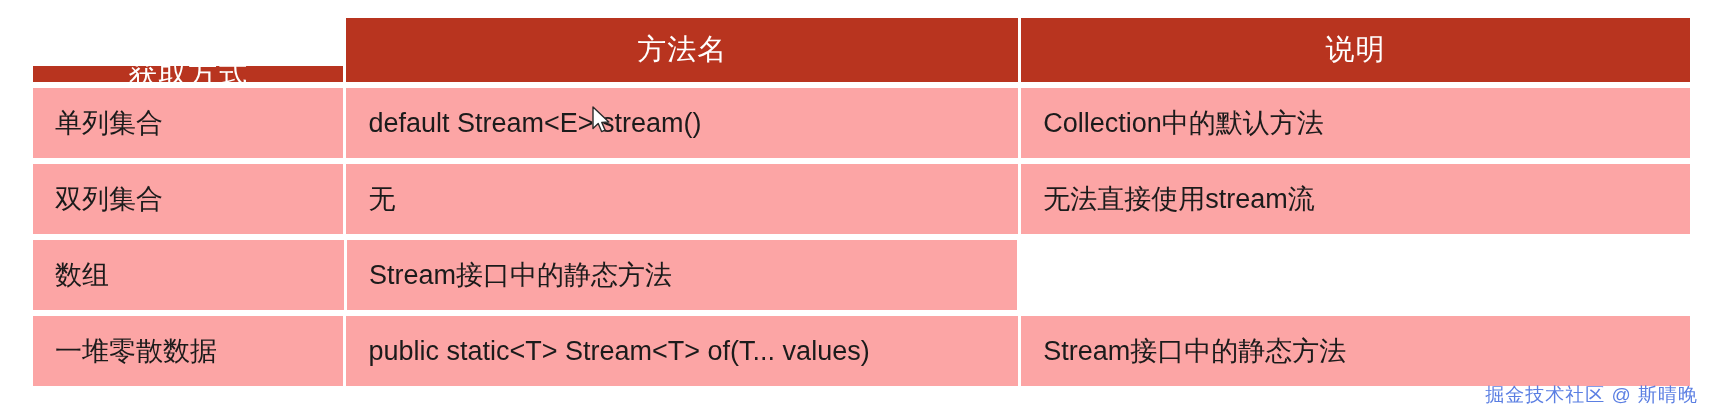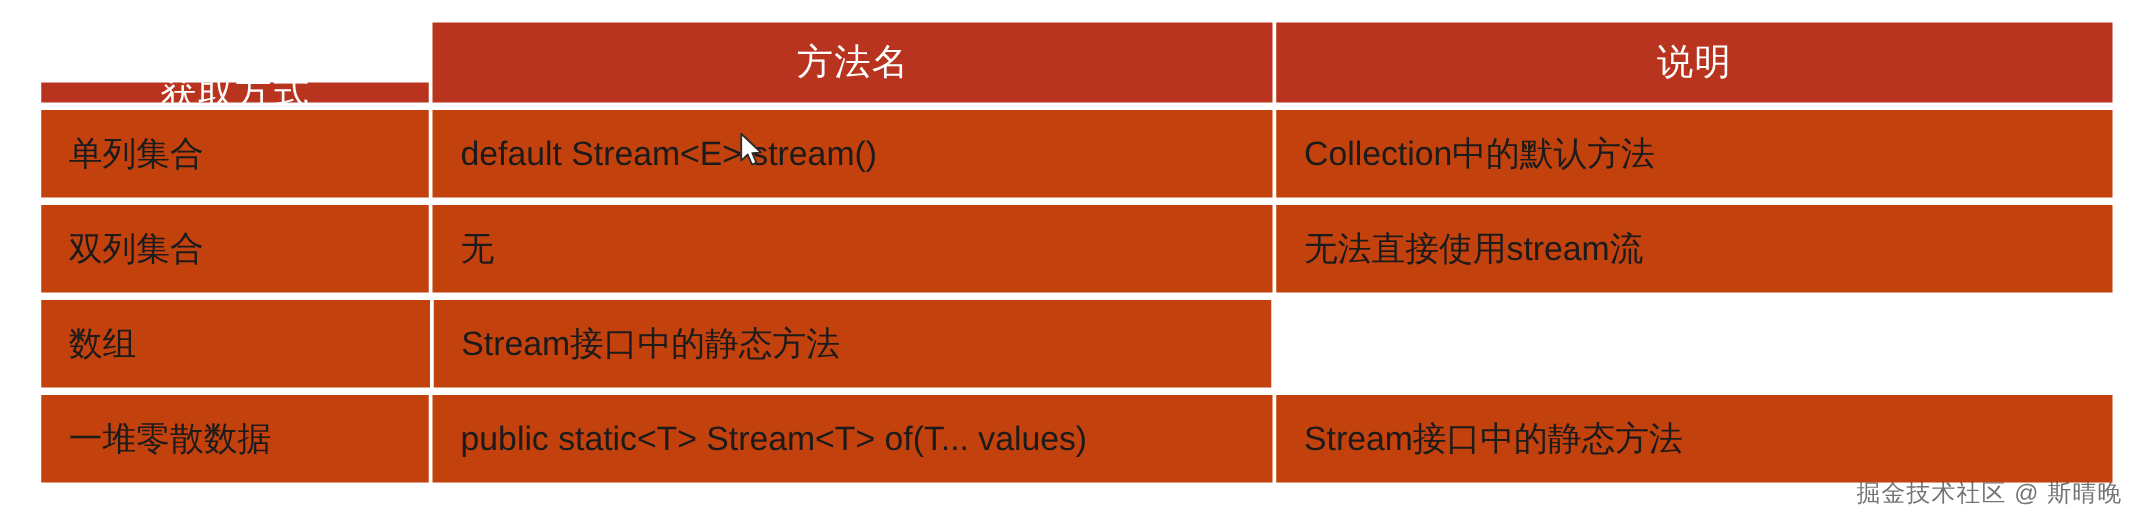--- a/index.html
+++ b/index.html
@@ -51,21 +51,21 @@
   .th.c3 { width: 670px; }
 
   
   .trow {
     display: flex;
     height: 70px;
     column-gap: 3px;
     margin-top: 6px;
   }
   .td {
-    background: #c2410c;
+    background: #fca5a5;
     color: #1b1b1b;
     display: flex;
     align-items: center;
     font-size: 27px;
     font-weight: 400;
     box-sizing: border-box;
     padding-left: 22px;
     white-space: nowrap;
     overflow: hidden;
   }
@@ -84,21 +84,21 @@
     height: 29px;
     pointer-events: none;
   }
 
   
   #watermark {
     position: absolute;
     right: 18px;
     bottom: 8px;
     font-size: 19px;
-    color: #404040;
+    color: #1d4ed8;
     opacity: 0.72;
     letter-spacing: 1px;
     white-space: nowrap;
   }
 </style>
 </head>
 <body>
 
 <div id="table-wrap">
   <div class="table">

